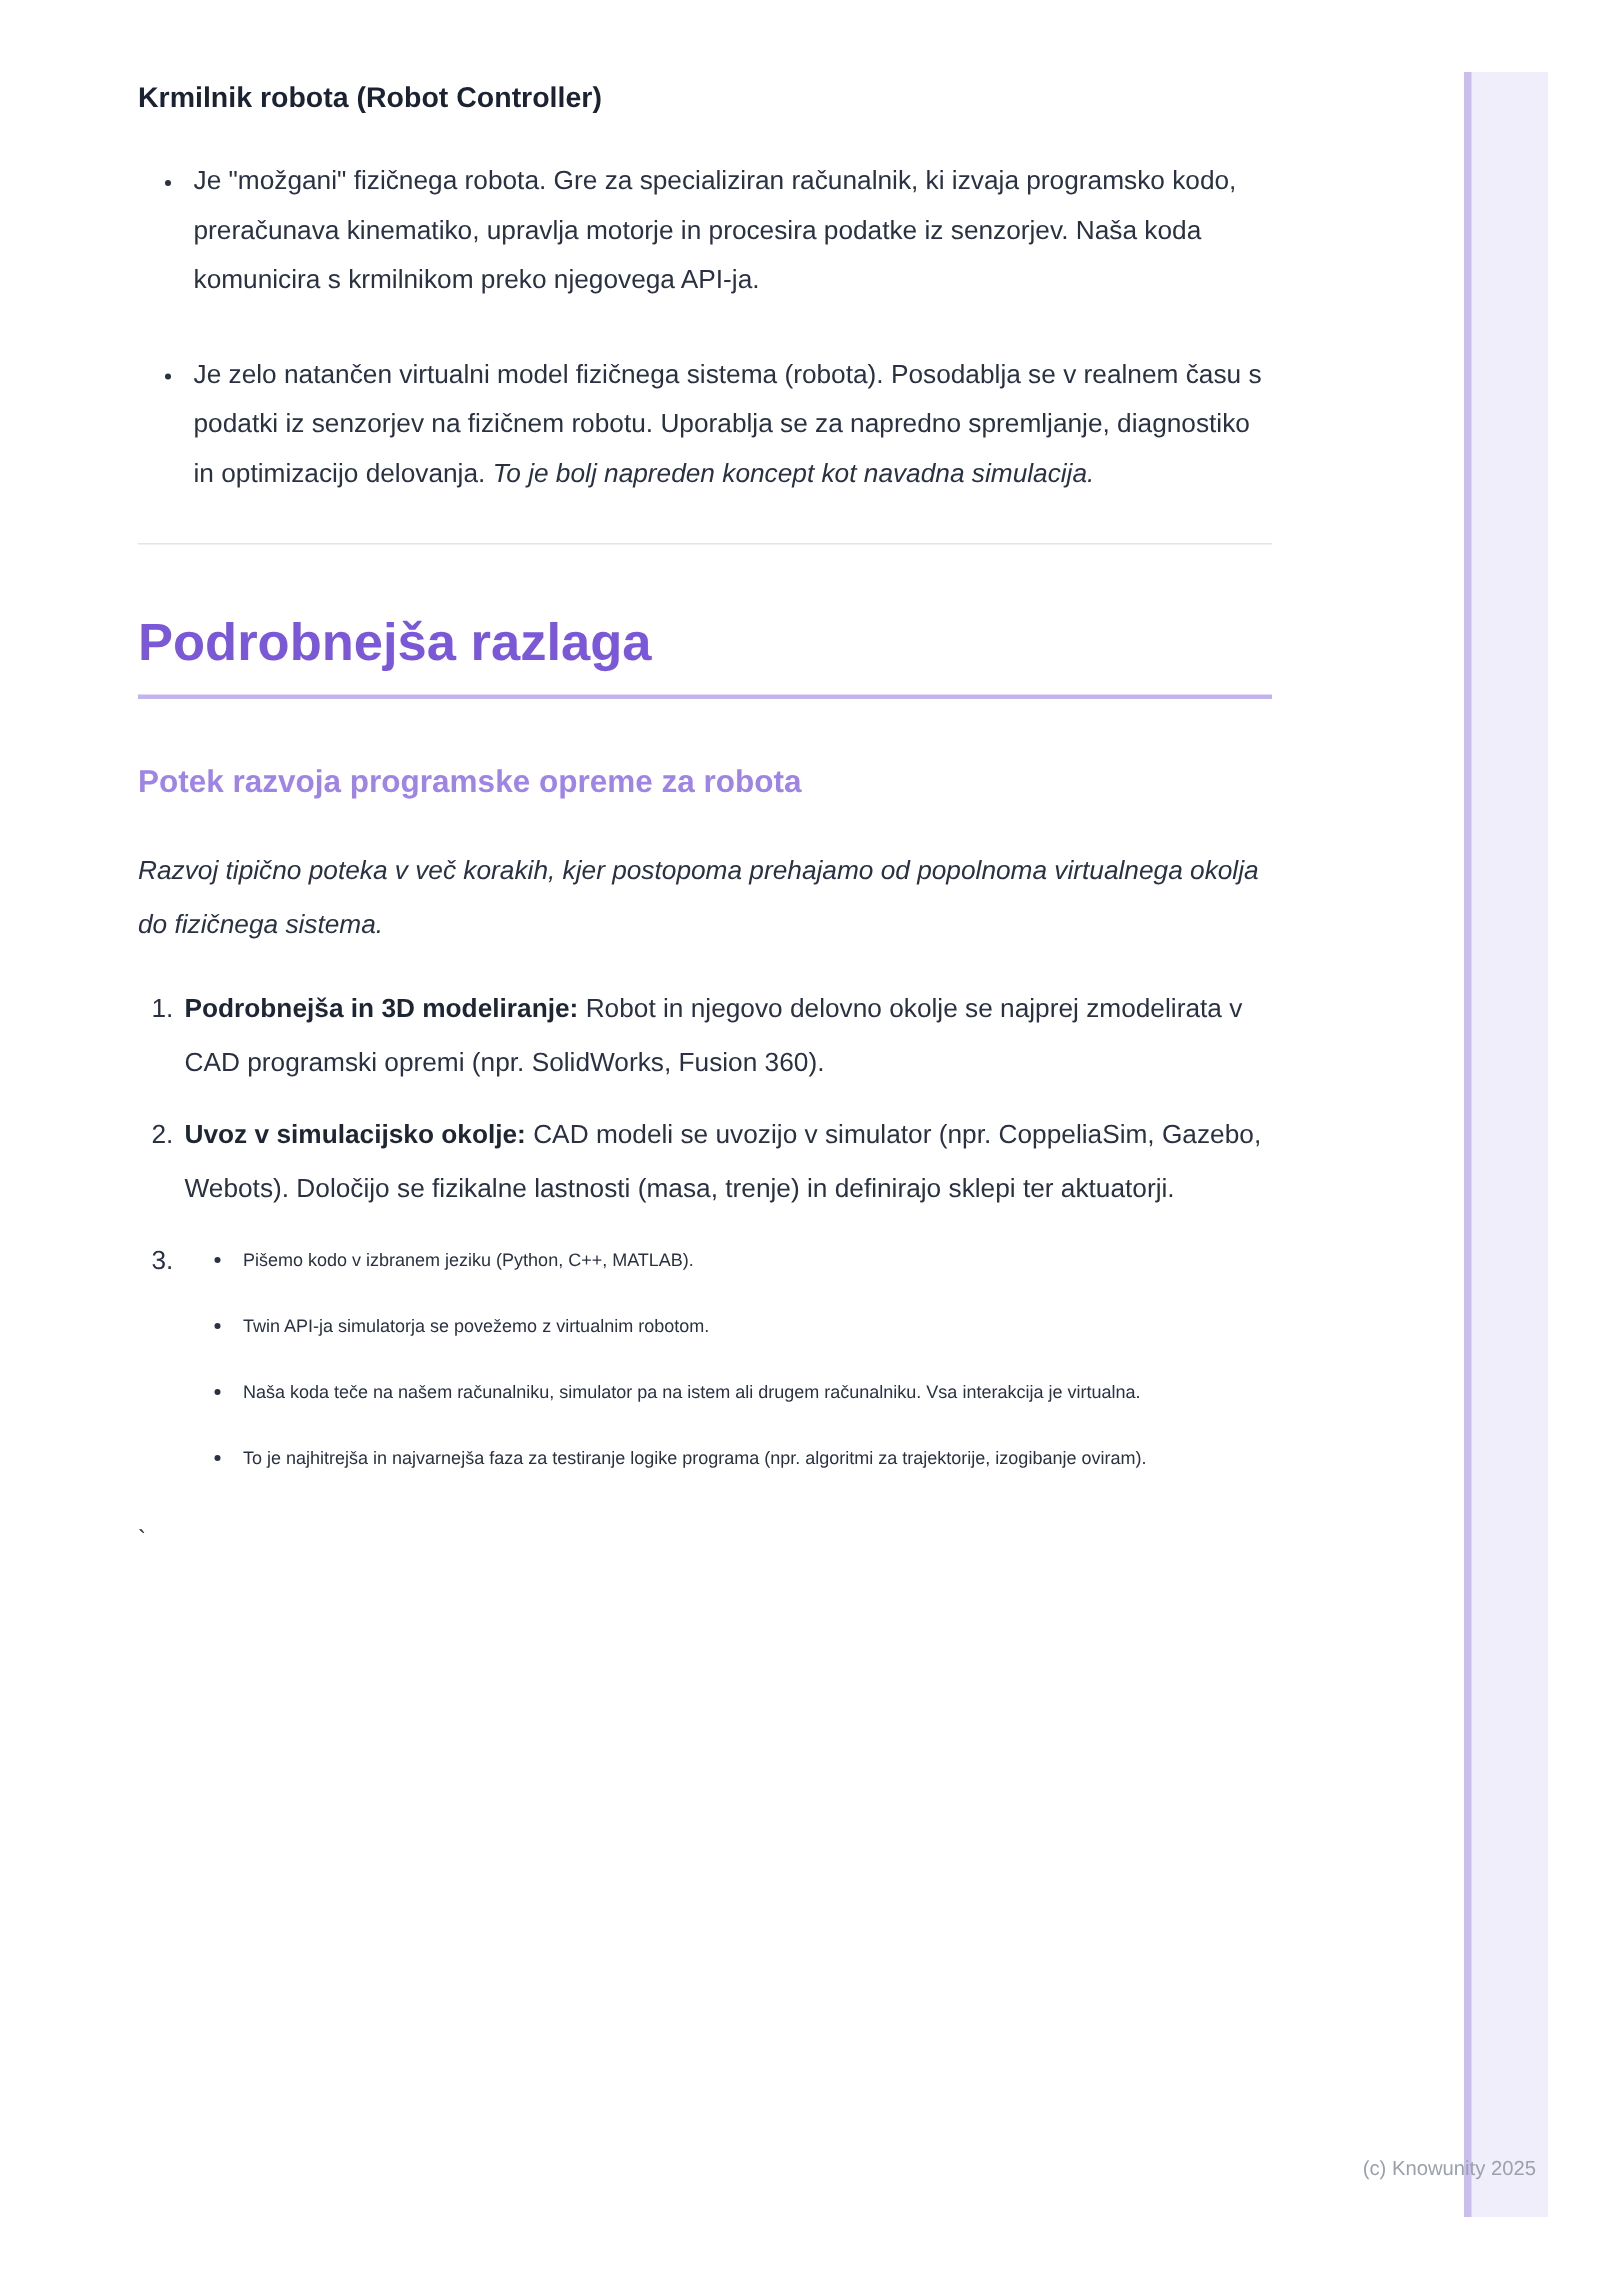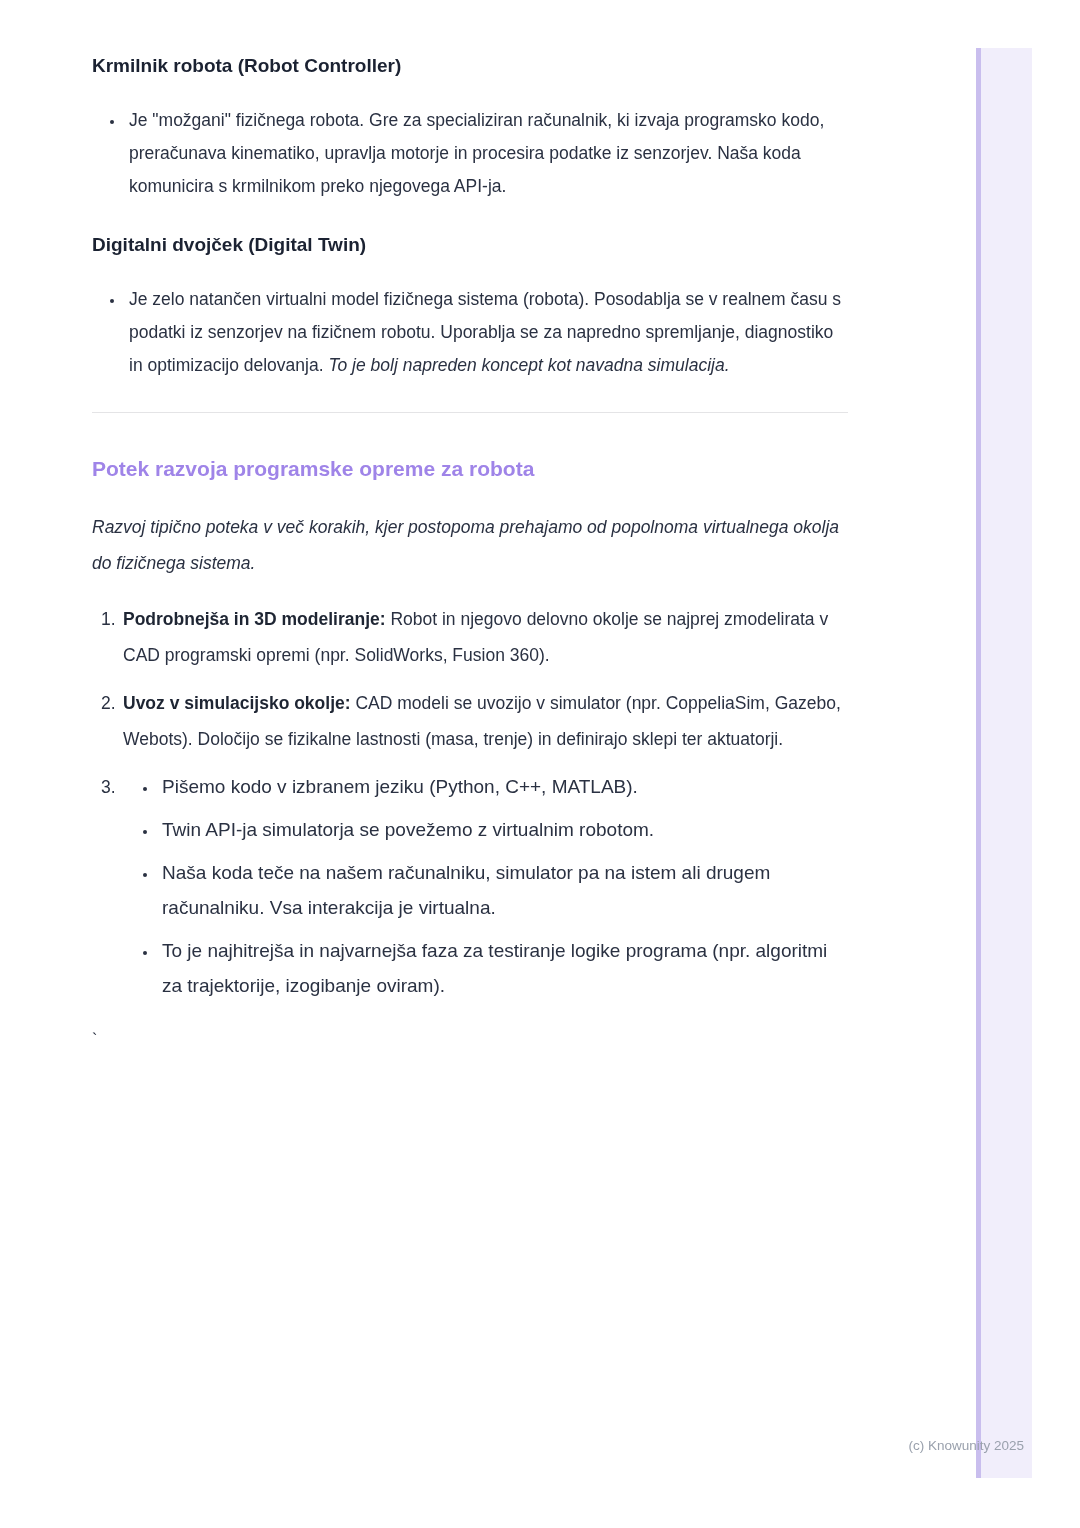--- a/index.html
+++ b/index.html
@@ -110,21 +110,21 @@
     top: 0;
     color: #2a3142;
   }
   ol.steps strong { font-weight: bold; color: #1e2533; }
   ul.sub-bullets {
     list-style: disc;
     margin: 2px 0 0 0;
     padding-left: 35px;
   }
   ul.sub-bullets > li {
-    font-size: 19px;
+    font-size: 12px;
     line-height: 35px;
     margin-bottom: 8px;
     padding-left: 4px;
     color: #2a3142;
   }
   ul.sub-bullets > li::marker {
     font-size: 13px;
     color: #2a3142;
   }
   .stray-char {
@@ -152,30 +152,30 @@
   <div class="content">
 
     <h3 class="sub-heading">Krmilnik robota (Robot Controller)</h3>
 
     <ul class="bullets">
       <li>
         <span>Je "možgani" fizičnega robota. Gre za specializiran računalnik, ki izvaja programsko kodo, preračunava kinematiko, upravlja motorje in procesira podatke iz senzorjev. Naša koda komunicira s krmilnikom preko njegovega API-ja.</span>
       </li>
     </ul>
 
-    <h3 class="sub-heading">Digitalni dvojček (Digital Twin)</h3>
 
     <ul class="bullets">
       <li>
         <span>Je zelo natančen virtualni model fizičnega sistema (robota). Posodablja se v realnem času s podatki iz senzorjev na fizičnem robotu. Uporablja se za napredno spremljanje, diagnostiko in optimizacijo delovanja. </span><em class="trailing-italic">To je bolj napreden koncept kot navadna simulacija.</em>
       </li>
     </ul>
 
     <hr class="divider">
 
+    <h1 class="page-title">Podrobnejša razlaga</h1>
 
     <h2 class="section-title">Potek razvoja programske opreme za robota</h2>
 
     <p class="intro">Razvoj tipično poteka v več korakih, kjer postopoma prehajamo od popolnoma virtualnega okolja do fizičnega sistema.</p>
 
     <ol class="steps">
       <li>
         <strong>Podrobnejša in 3D modeliranje:</strong><span> Robot in njegovo delovno okolje se najprej zmodelirata v CAD programski opremi (npr. SolidWorks, Fusion 360).</span>
       </li>
       <li>

